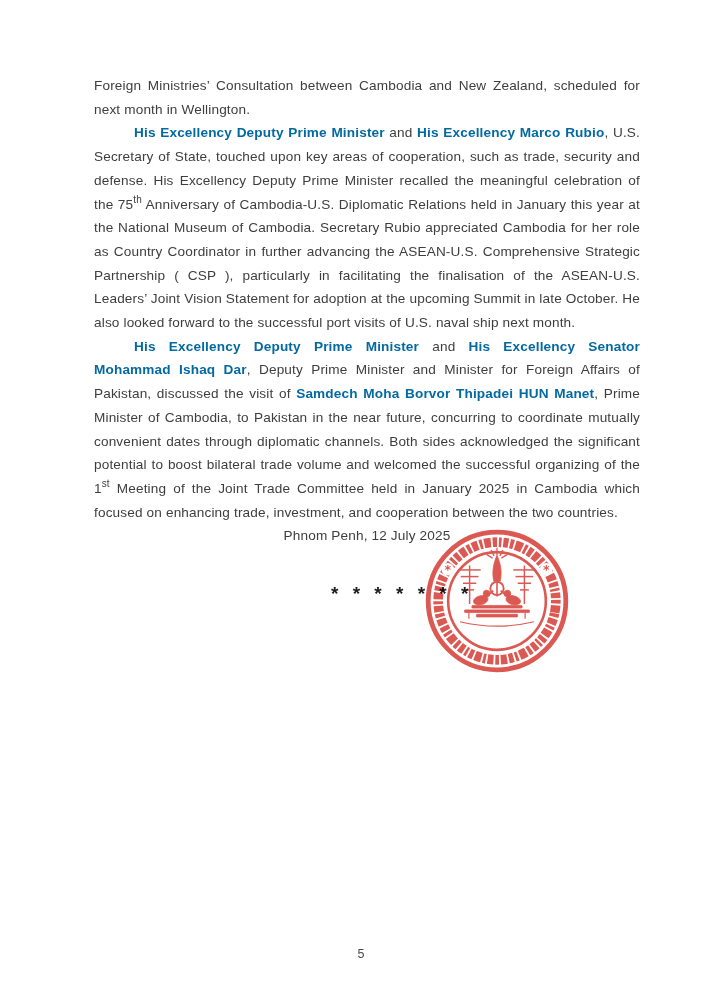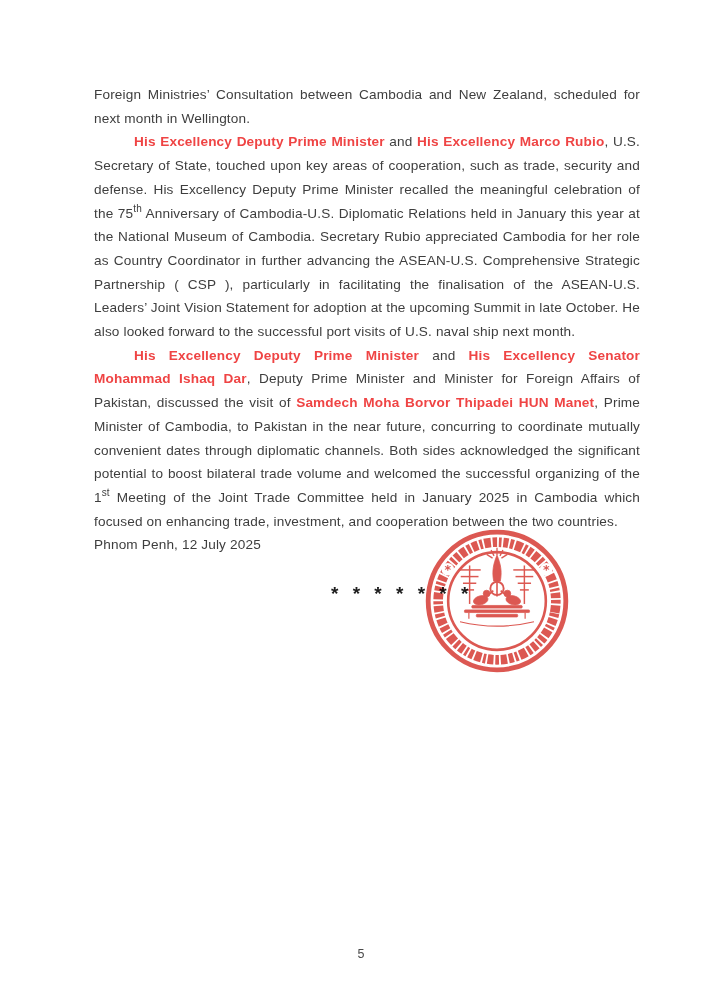--- a/index.html
+++ b/index.html
@@ -12,30 +12,29 @@
     color:#3e3e3e;
     overflow:hidden;
   }
   .body-text {
     position:absolute;
     left:94px; top:74px; width:546px;
     font-size:13.6px;
     line-height:23.7px;
     letter-spacing:0.15px;
     text-align:justify;
-    margin-top:9px;
   }
   .para { margin:0; text-align:justify; }
   .para.indent { text-indent:40px; }
-  .para b, .para .bold { font-weight:700; color:#ef4444; }
+  .para b, .para .bold { font-weight:700; color:#0369a1; }
   sup { font-size:10px; line-height:0; vertical-align:super; }
   .date-line {
     position:relative;
     z-index:3;
-    text-align:left;
+    text-align:center;
     font-size:13.6px;
     line-height:23.7px;
     color:#3e3e3e;
   }
   .stars {
     position:absolute;
     left:331px; top:583px;
     z-index:2;
     font-size:19px;
     font-weight:700;

